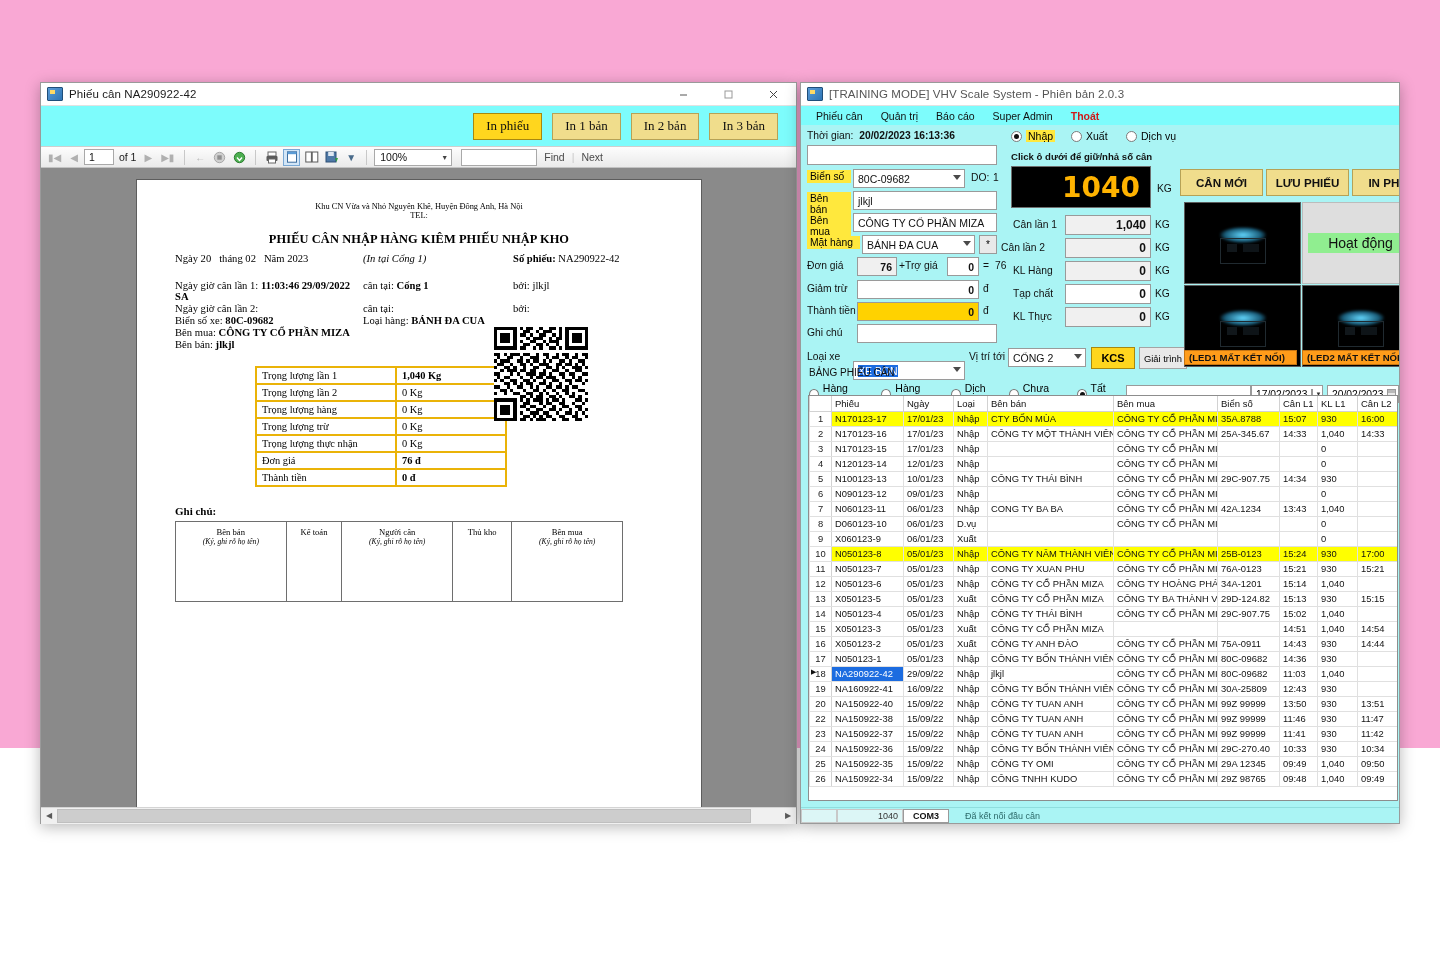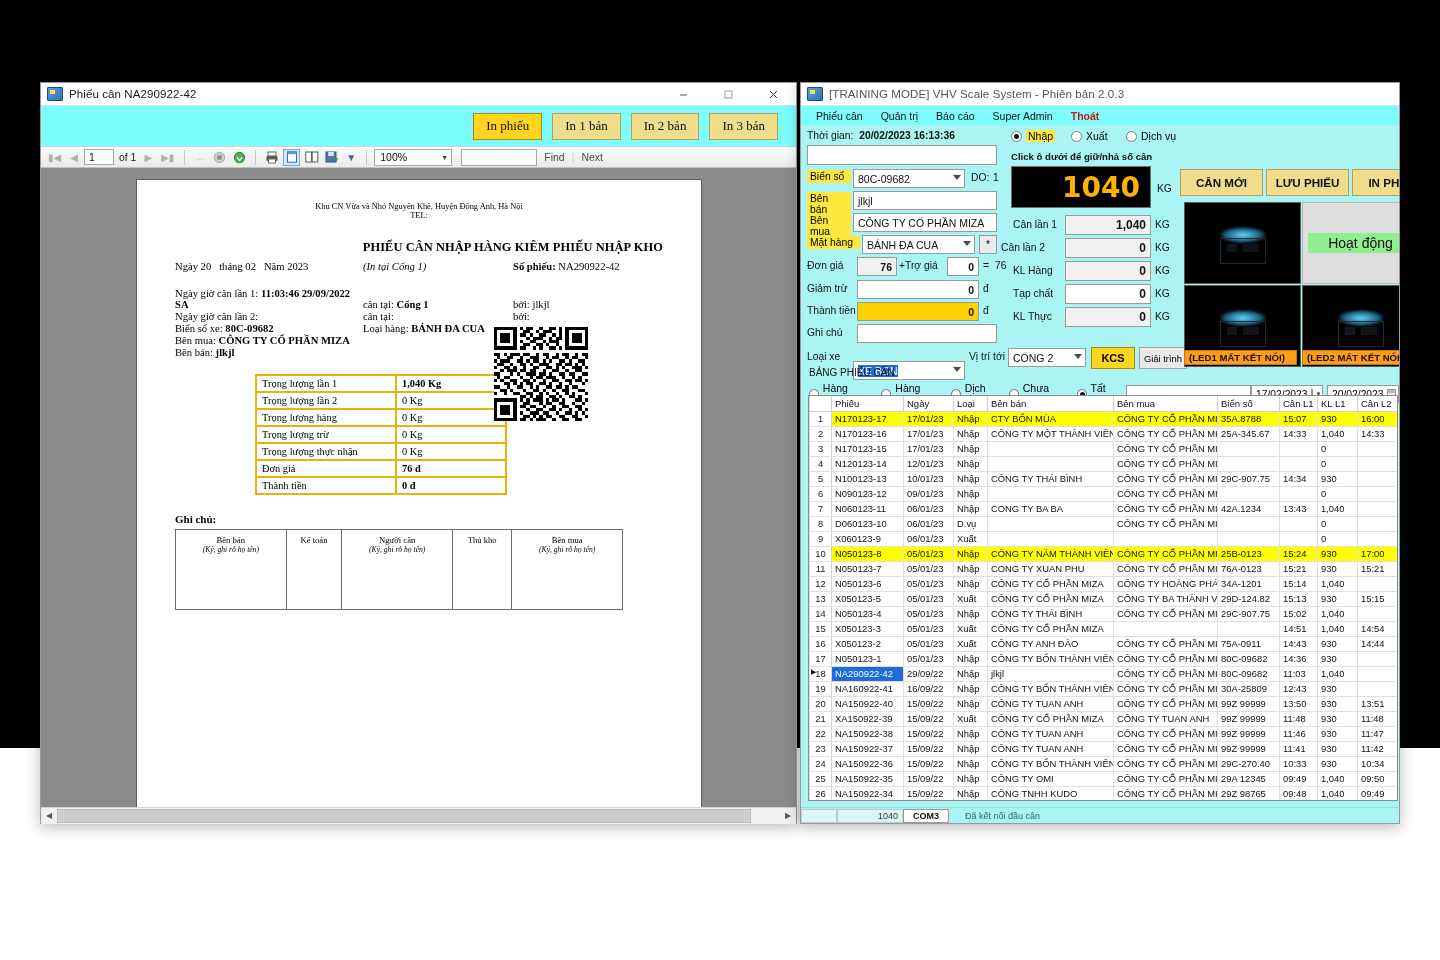--- a/index.html
+++ b/index.html
@@ -3,21 +3,21 @@
 <meta charset="utf-8">
 <style>
   * { box-sizing: border-box; }
   html, body {
     margin: 0; padding: 0;
     width: 1440px; height: 960px;
     background: #ffffff;
     font-family: "Liberation Sans", sans-serif;
     overflow: hidden;
   }
-  #root { position: relative; width: 1440px; height: 748px; background:#000000; }
+  #root { position: relative; width: 1440px; height: 748px; background:#f9a8d4; }
 
   
   #print-window {
     position: absolute; left: 40px; top: 82px;
     width: 757px; height: 742px;
     background: #f0f0f0;
     border: 1px solid #9a9a9a;
     box-shadow: 0 3px 14px rgba(0,0,0,.28);
     display: flex; flex-direction: column;
   }
@@ -88,22 +88,22 @@
   }
   .paper {
     position:absolute; left: 95px; top: 11px;
     width: 566px; height: 630px; background:#fff;
     border:1px solid #5d5d5d;
     font-family: "Liberation Serif", serif; color:#000;
   }
   .doc { padding: 22px 38px 0 38px; }
   .doc-addr { text-align:center; font-size: 8.4px; line-height:1.15; }
   .doc-tel { text-align:center; font-size: 8.4px; margin-top:-1px; }
-  .doc-title { text-align:right; font-weight:bold; font-size: 12.4px; margin-top:20px; letter-spacing:.1px;}
-  .doc-row { display:flex; font-size:10.6px; margin-top:6px;align-items:flex-end; }
+  .doc-title { text-align:center; font-weight:bold; font-size: 12.4px; margin-top:12px; letter-spacing:.1px;}
+  .doc-row { display:flex; font-size:10.6px; margin-top:6px; }
   .doc-row .c1 { width: 188px; }
   .doc-row .c2 { width: 150px; }
   .doc-row .c3 { flex:1; }
   .b { font-weight:bold; }
   .i { font-style:italic; }
 
   .wtable {
     margin: 16px 0 0 80px; width: 252px;
     border-collapse: collapse; font-size:10.4px;
   }
@@ -1131,32 +1131,20 @@
               <td>15/09/22</td>
               <td>Nhập</td>
               <td>CÔNG TY TUAN ANH</td>
               <td>CÔNG TY CỔ PHẦN MIZA</td>
               <td>99Z 99999</td>
               <td>13:50</td>
               <td>930</td>
               <td>13:51</td>
             </tr>
             <tr>
-              <td class="idx">21</td>
-              <td>XA150922-39</td>
-              <td>15/09/22</td>
-              <td>Xuất</td>
-              <td>CÔNG TY CỔ PHẦN MIZA</td>
-              <td>CÔNG TY TUAN ANH</td>
-              <td>99Z 99999</td>
-              <td>11:48</td>
-              <td>930</td>
-              <td>11:48</td>
-            </tr>
-            <tr>
               <td class="idx">22</td>
               <td>NA150922-38</td>
               <td>15/09/22</td>
               <td>Nhập</td>
               <td>CÔNG TY TUAN ANH</td>
               <td>CÔNG TY CỔ PHẦN MIZA</td>
               <td>99Z 99999</td>
               <td>11:46</td>
               <td>930</td>
               <td>11:47</td>

